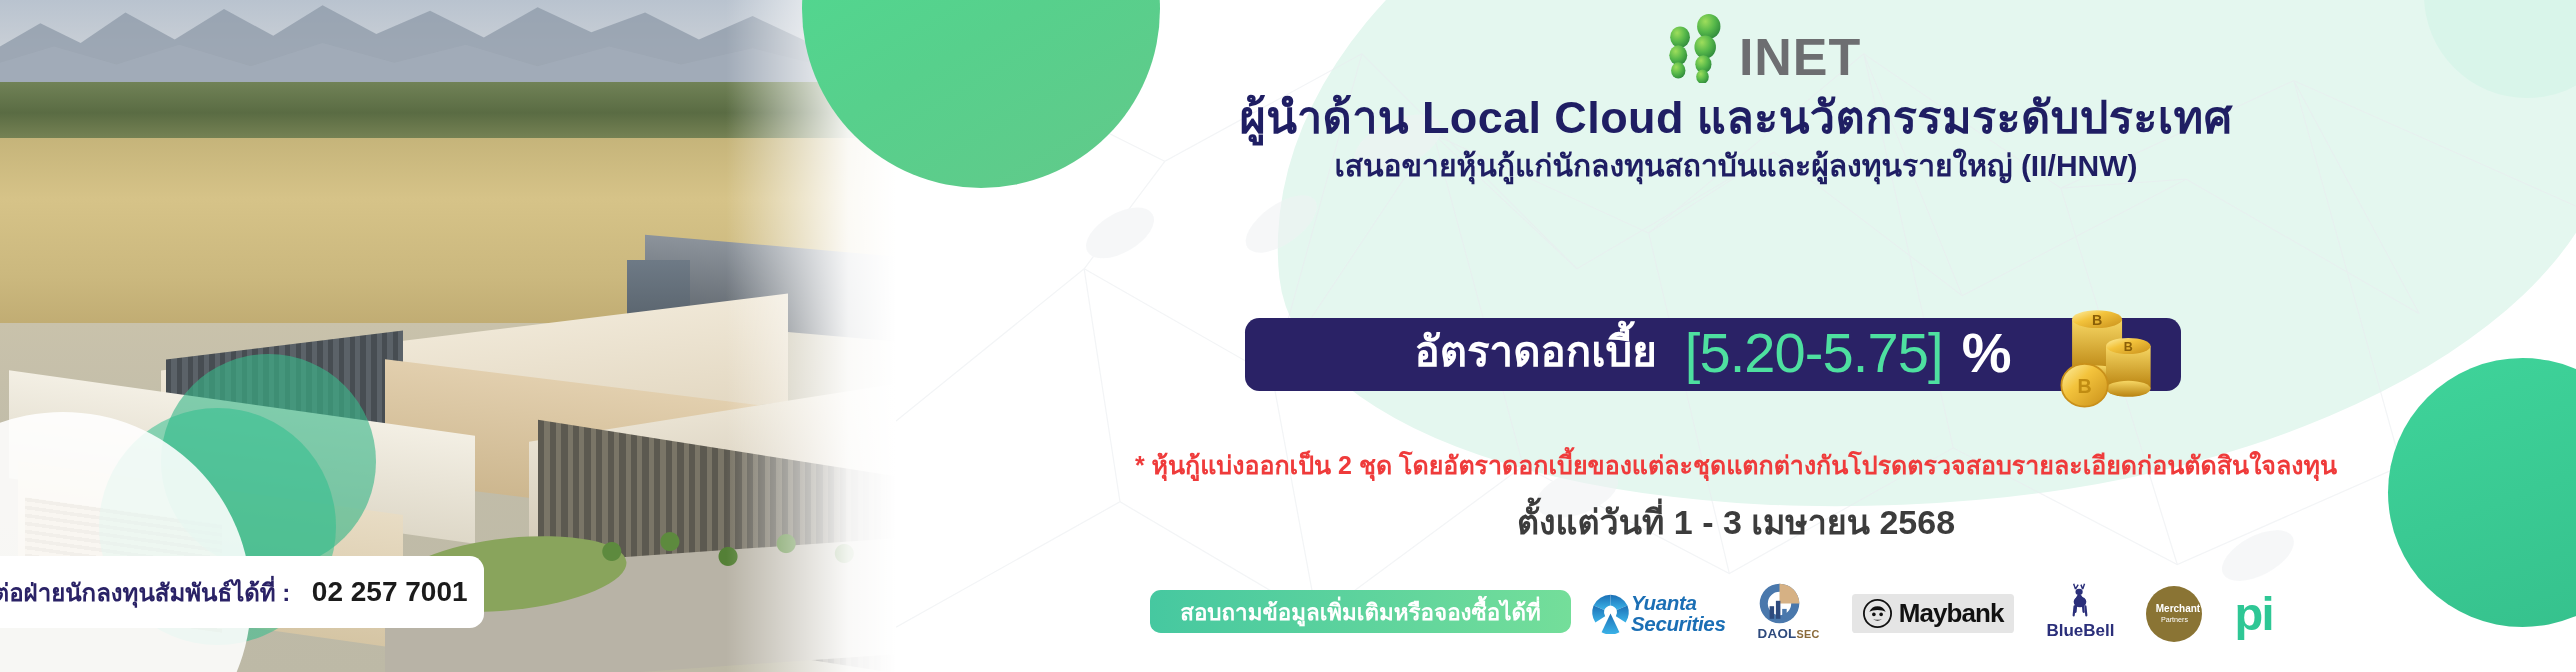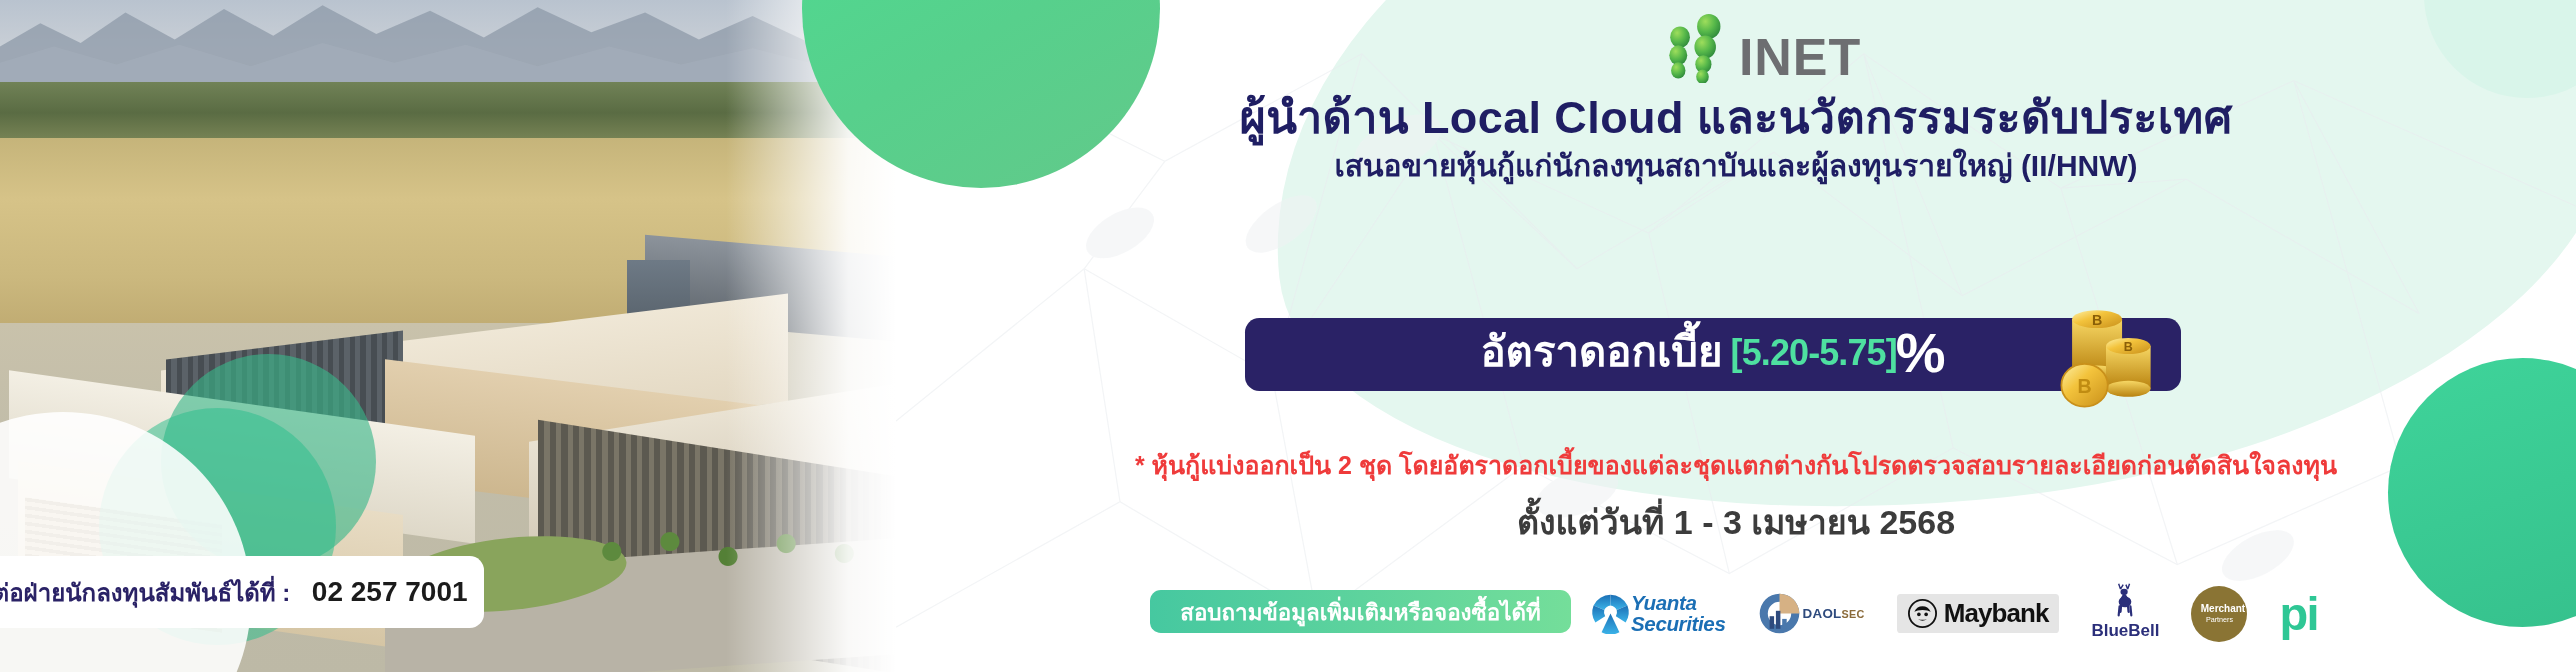--- a/index.html
+++ b/index.html
@@ -177,28 +177,28 @@
     font-size:30px;font-weight:bold;
     color:#1f1e63;
     white-space:nowrap;
   }
   .rate-box{
     position:absolute;left:1245px;top:318px;
     width:936px;height:73px;
     background:#2a2266;
     border-radius:14.3px;
     display:flex;align-items:center;justify-content:center;
-    gap:8px;
+    gap:28px;
   }
   .rate-label{
     font-size:42px;font-weight:bold;color:#ffffff;line-height:1;
     padding-bottom:5.4px;
   }
   .rate-value{
-    font-size:36px;font-weight:bold;color:#4ee0a0;line-height:1;
+    font-size:56px;font-weight:normal;color:#4ee0a0;line-height:1;
     letter-spacing:-0.9px;padding-bottom:3.6px;
   }
   .rate-pct{
     font-size:56px;font-weight:bold;color:#ffffff;line-height:1;
     padding-bottom:3.6px;margin-left:-9px;
   }
   .coins{
     position:absolute;left:2052px;top:296px;width:108px;height:116px;
   }
 
@@ -228,21 +228,21 @@
     position:absolute;left:1590px;top:581px;
     height:65px;display:flex;align-items:center;gap:32px;
   }
   .p-logo{display:flex;align-items:center;height:65px;}
   .yuanta{display:flex;align-items:center;gap:0;}
   .yuanta-mark{width:41px;height:41px;}
   .yuanta-txt{
     font-size:20.6px;font-weight:bold;font-style:italic;color:#1b6fb5;
     line-height:1.0;letter-spacing:-0.4px;text-align:left;
   }
-  .daol{display:flex;flex-direction:row;align-items:center;}
+  .daol{display:flex;flex-direction:column;align-items:flex-start;}
   .daol-mark{width:45px;height:45px;}
   .daol-txt{font-size:13.4px;font-weight:bold;color:#2e4a7d;letter-spacing:0.3px;}
   .daol-txt .sec{font-size:10.8px;color:#8a6a3a;}
   .maybank{
     background:#e5e5e5;border-radius:3.6px;
     height:39px;display:flex;align-items:center;gap:7.2px;padding:0 10.8px;
   }
   .mb-mark{width:29px;height:29px;}
   .mb-txt{font-size:26px;font-weight:bold;color:#111;letter-spacing:-0.9px;}
   .bluebell{display:flex;flex-direction:column;align-items:center;gap:1.8px;}

